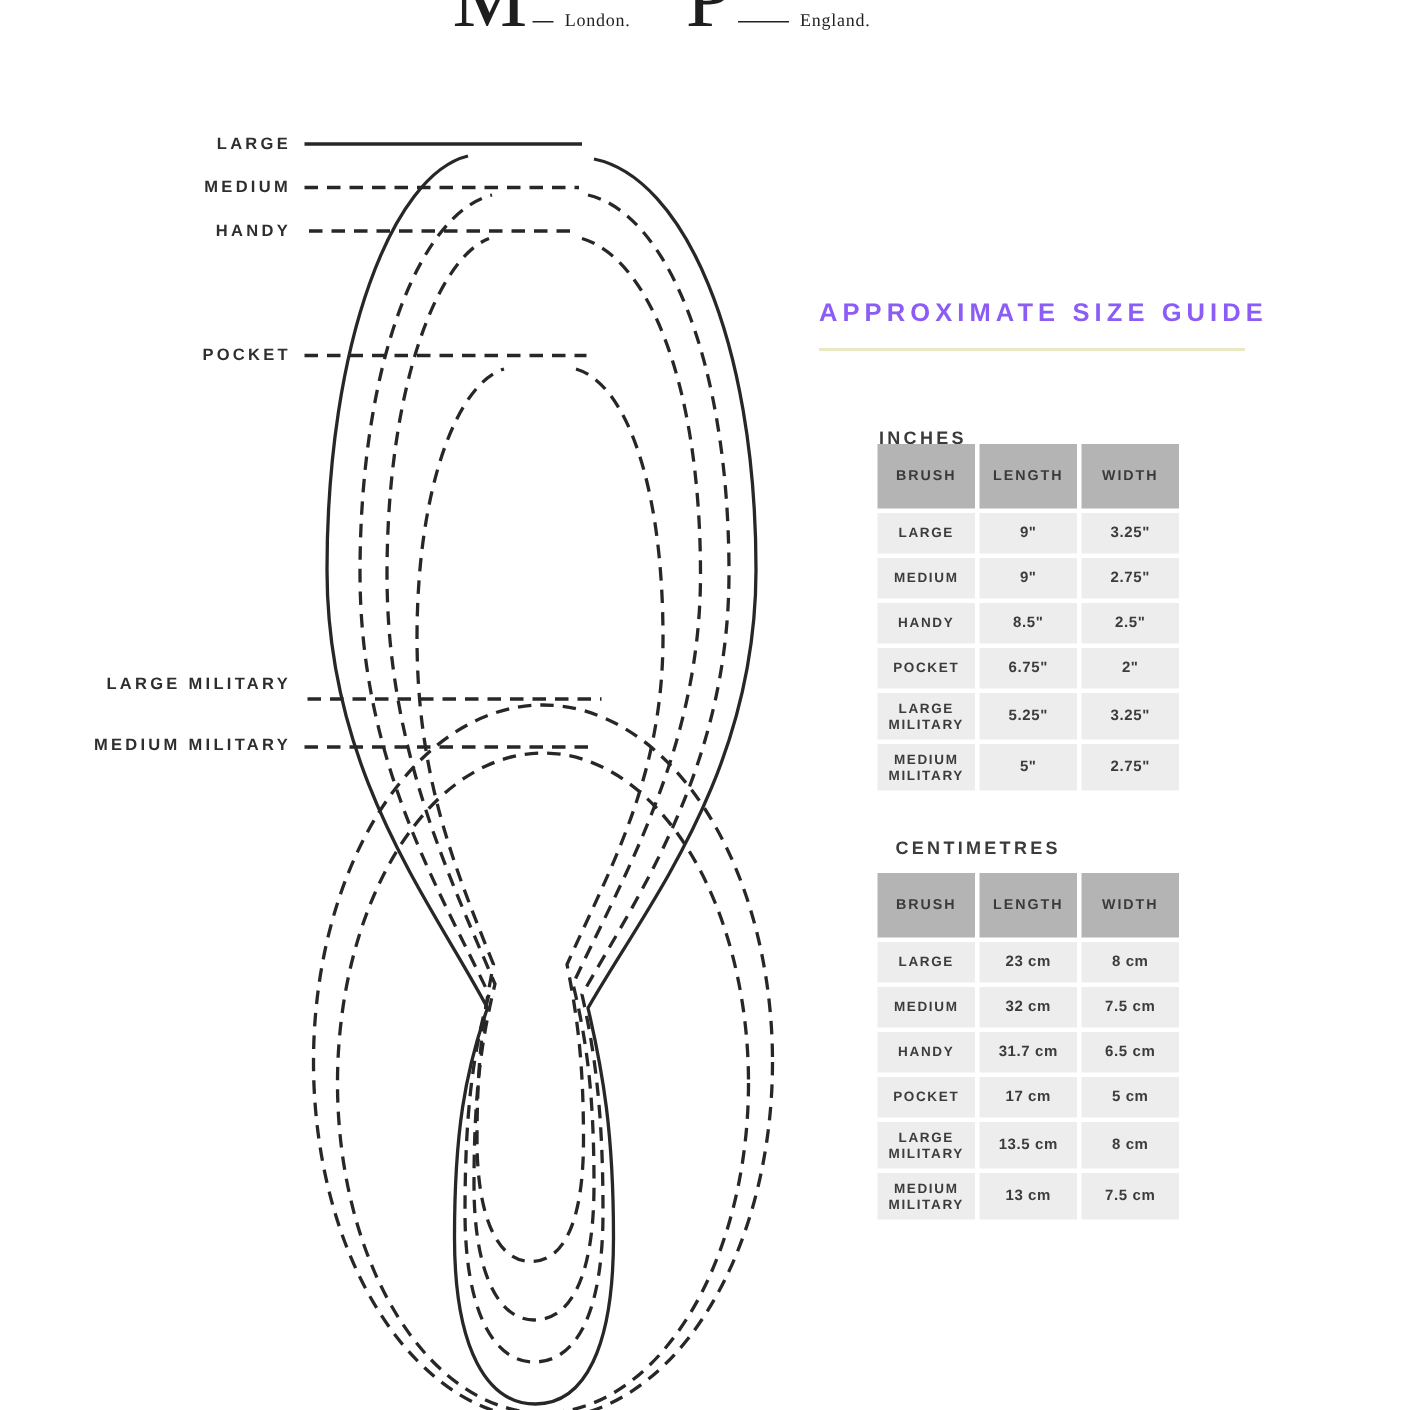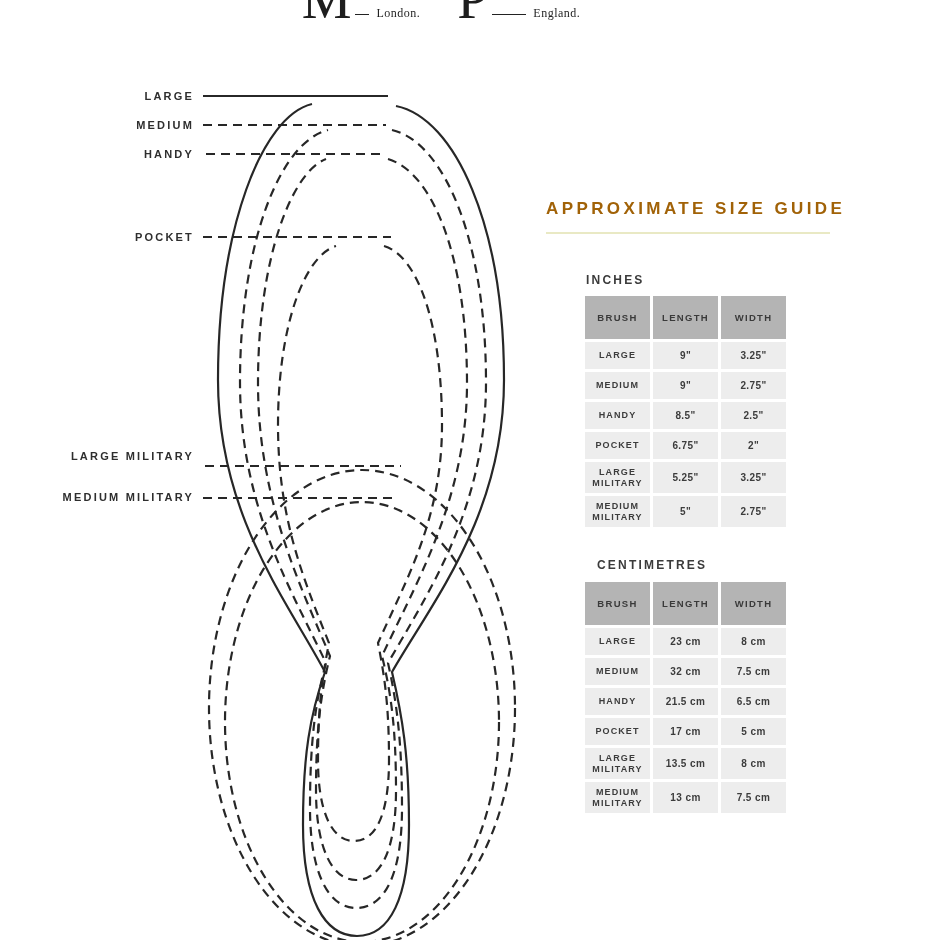--- a/index.html
+++ b/index.html
@@ -27,30 +27,30 @@
   .diagram-svg{position:absolute;left:0;top:0;}
   .dlabel{
     position:absolute;left:58px;width:136px;text-align:right;
     font-weight:700;font-size:11px;line-height:16px;letter-spacing:2.2px;color:#2e2e2e;
   }
   .dlabel.two{line-height:14px;}
 
   
   .guide-title{
     position:absolute;left:546px;top:199px;width:300px;
-    font-size:17px;font-weight:600;letter-spacing:3.4px;color:#a16207;white-space:nowrap;
+    font-size:17px;font-weight:600;letter-spacing:3.4px;color:#8b5cf6;white-space:nowrap;
   }
   .guide-underline{
     position:absolute;left:546px;top:232px;width:284px;height:2px;background:#e9e9c4;
   }
   .section-label{
     position:absolute;left:586px;
     font-size:12px;font-weight:700;letter-spacing:2.2px;color:#3b3b3b;white-space:nowrap;
   }
-  .section-label.inches{top:273px;}
+  .section-label.inches{top:285px;text-decoration:underline;}
   .section-label.cm{top:558px;margin-left:11px;}
 
   .size-table{position:absolute;left:585px;}
   .size-table.inches{top:296px;}
   .size-table.cm{top:582px;}
   .tr{display:flex;margin-bottom:3px;}
   .th,.td{
     width:65px;margin-right:3px;display:flex;align-items:center;justify-content:center;
     text-align:center;
   }
@@ -205,21 +205,21 @@
     <div class="td">23 cm</div>
     <div class="td">8 cm</div>
   </div>
   <div class="tr">
     <div class="td label">MEDIUM</div>
     <div class="td">32 cm</div>
     <div class="td">7.5 cm</div>
   </div>
   <div class="tr">
     <div class="td label">HANDY</div>
-    <div class="td">21.5 cm</div>
+    <div class="td">31.7 cm</div>
     <div class="td">6.5 cm</div>
   </div>
   <div class="tr">
     <div class="td label">POCKET</div>
     <div class="td">17 cm</div>
     <div class="td">5 cm</div>
   </div>
   <div class="tr tall">
     <div class="td label">LARGE MILITARY</div>
     <div class="td">13.5 cm</div>

